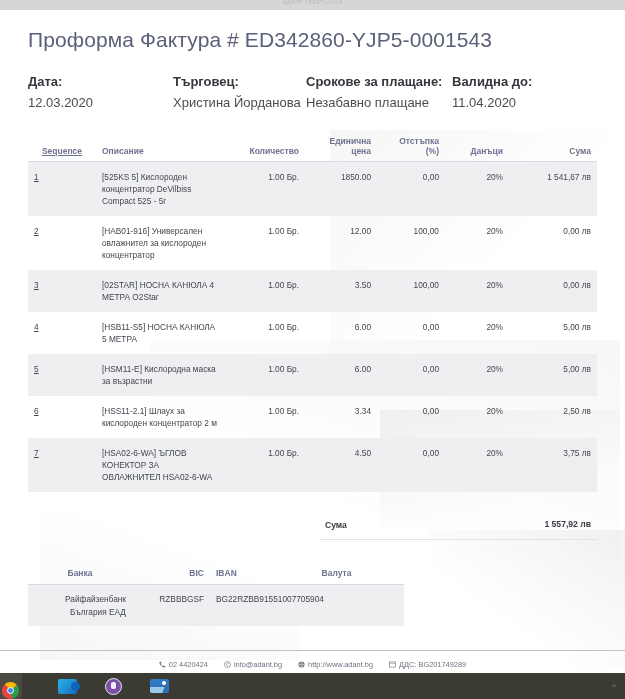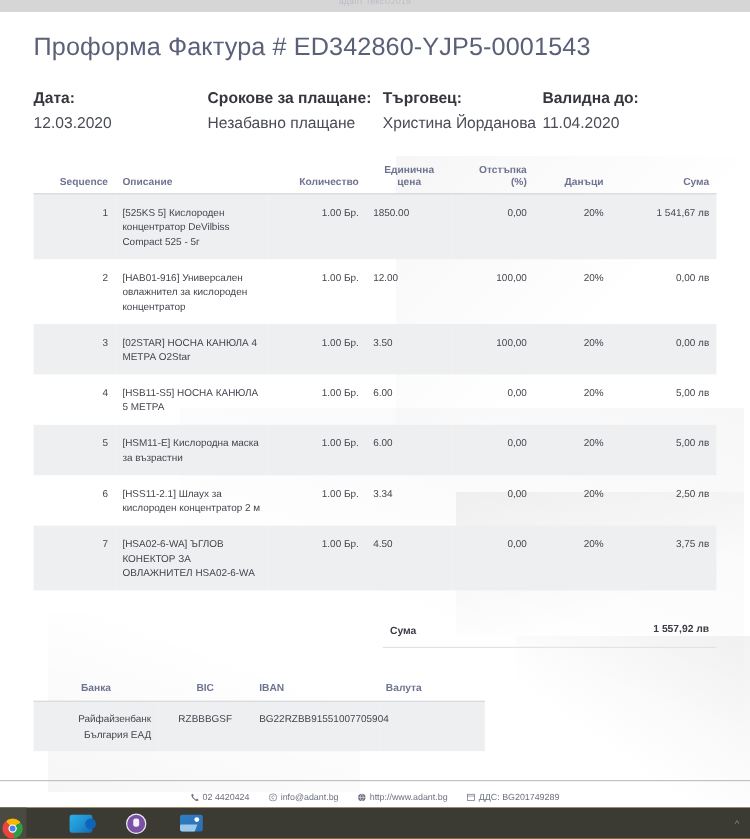--- a/index.html
+++ b/index.html
@@ -71,24 +71,24 @@
   table.items th{
     font-size:8.5px;font-weight:bold;color:#6e7391;
     padding:0 6px 5px 6px;vertical-align:bottom;
     border-bottom:1px solid #d9dbe0;
   }
   table.items td{
     font-size:8.3px;color:#44464e;padding:9px 6px;vertical-align:top;
     line-height:1.45;
   }
   table.items tbody tr.odd td{background:#eeeff1;}
-  .c-seq{width:56px;text-align:right;}
+  .c-seq{width:56px;text-decoration:underline;}
   .c-desc{width:auto;text-align:left;}
   .c-qty{width:70px;text-align:right;}
-  .c-price{width:60px;}
+  .c-price{width:60px;text-align:right;}
   .c-disc{width:56px;text-align:right;}
   .c-tax{width:52px;text-align:right;}
   .c-sum{width:76px;text-align:right;}
   th.c-desc{text-align:left;}
 
   
   .totals-wrap{display:flex;justify-content:flex-end;margin-top:20px;}
   .totals{width:278px;}
   .totals .row{display:flex;justify-content:space-between;align-items:flex-start;
     padding:7px 6px;font-size:8.6px;}
@@ -103,21 +103,21 @@
 
   
   table.banks{width:66%;border-collapse:collapse;margin-top:28px;table-layout:fixed;}
   table.banks th{
     font-size:8.5px;font-weight:bold;color:#6e7391;
     padding:0 6px 6px 6px;border-bottom:1px solid #d9dbe0;
   }
   table.banks td{font-size:8.3px;color:#44464e;padding:8px 6px;vertical-align:top;line-height:1.5;}
   table.banks tbody tr.odd td{background:#eeeff1;}
   .b-bank{width:92px;text-align:right;}
-  .b-bic{width:66px;text-align:center;}
+  .b-bic{width:66px;text-align:right;}
   .b-iban{width:auto;text-align:left;}
   .b-cur{width:76px;text-align:left;}
   th.b-bank{text-align:center;}
 
   
   .footer{
     position:absolute;left:0;bottom:0;width:625px;height:22px;
     border-top:1px solid #bfc1c6;overflow:hidden;
   }
   .footer .line{
@@ -178,27 +178,27 @@
 
     <div class="inner">
 
       <h1 class="doc-title">Проформа Фактура # ED342860-YJP5-0001543</h1>
 
       <div class="meta">
         <div class="cell m1">
           <span class="lbl">Дата:</span>
           <span class="val">12.03.2020</span>
         </div>
+        <div class="cell m2">
+          <span class="lbl">Търговец:</span>
+          <span class="val">Христина Йорданова</span>
+        </div>
         <div class="cell m3">
           <span class="lbl">Срокове за плащане:</span>
           <span class="val">Незабавно плащане</span>
-        </div>
-        <div class="cell m2">
-          <span class="lbl">Търговец:</span>
-          <span class="val">Христина Йорданова</span>
         </div>
         <div class="cell m4">
           <span class="lbl">Валидна до:</span>
           <span class="val">11.04.2020</span>
         </div>
       </div>
 
       <table class="items">
         <thead>
           <tr>

